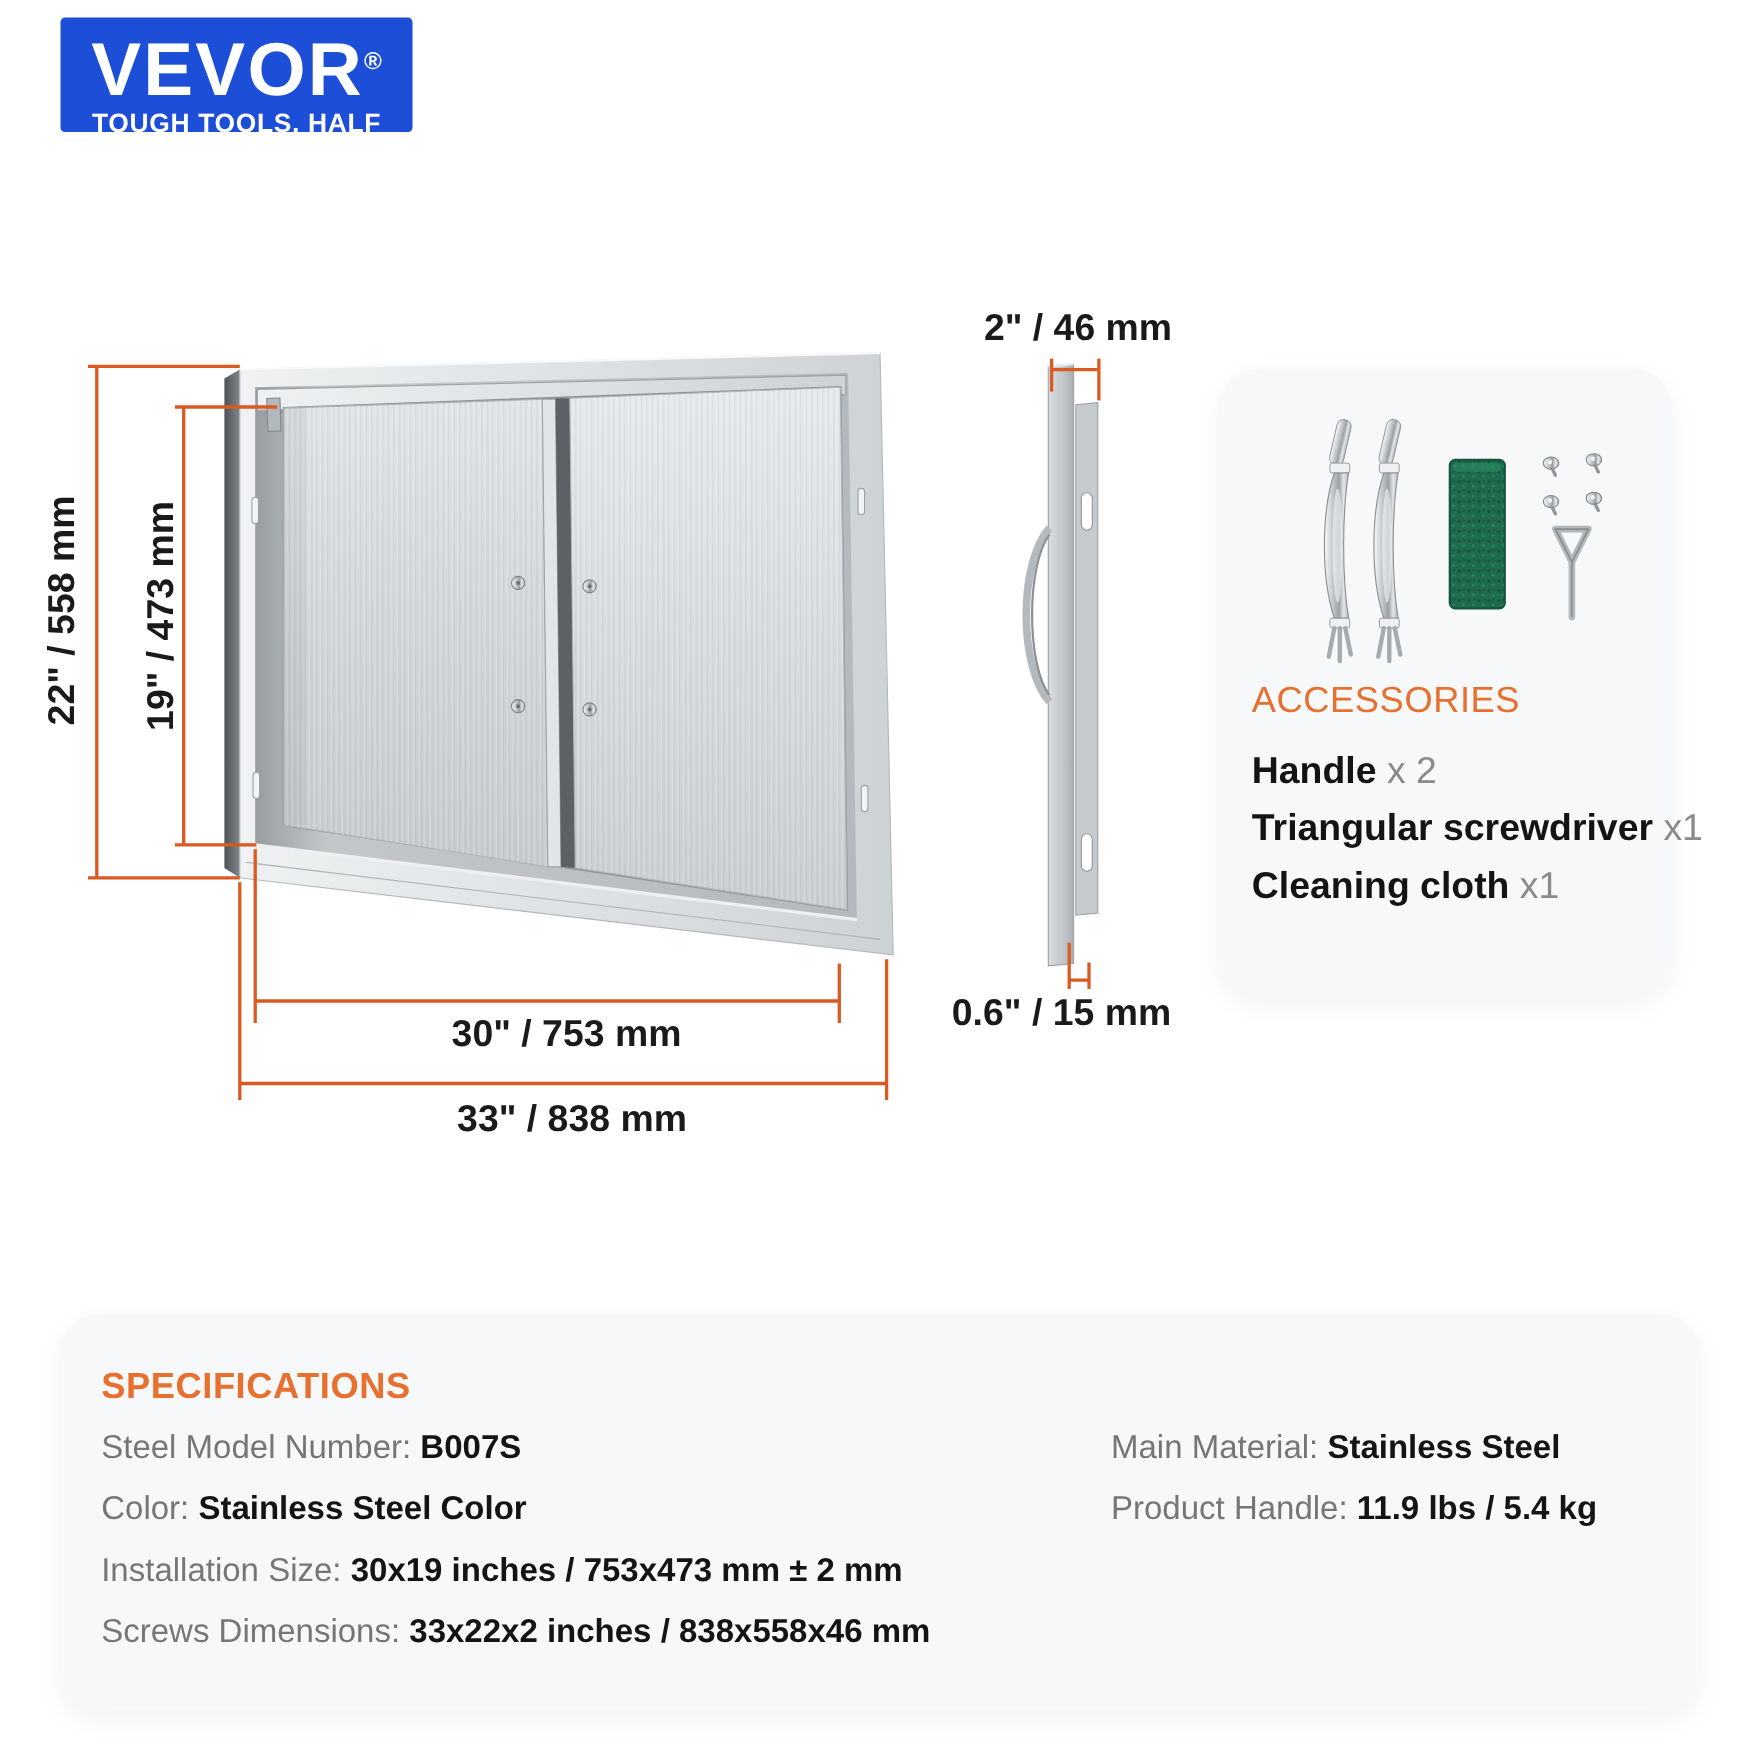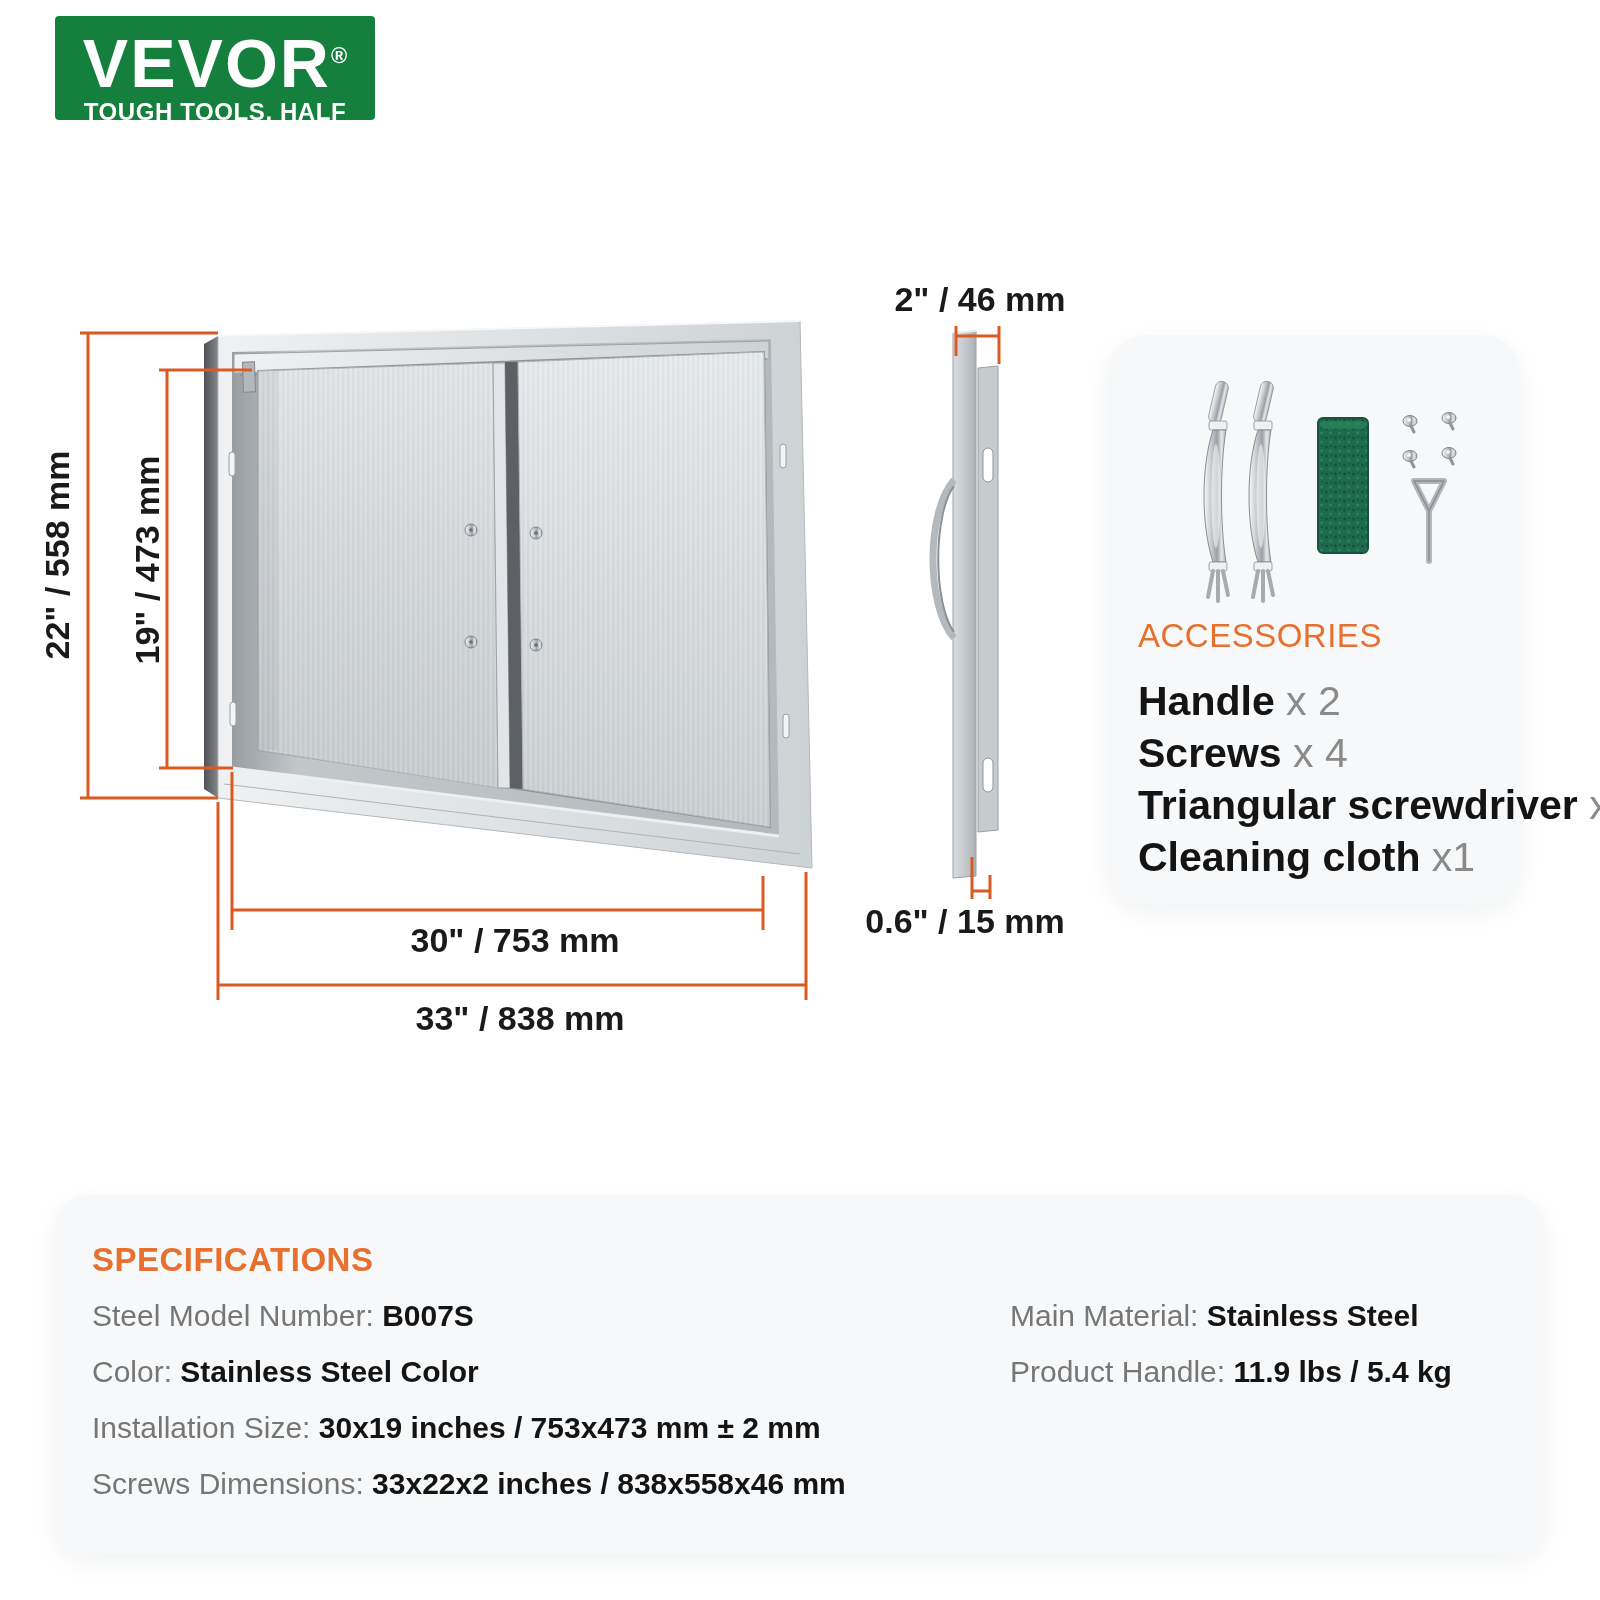--- a/index.html
+++ b/index.html
@@ -3,21 +3,21 @@
 <meta charset="utf-8">
 <style>
   html,body{margin:0;padding:0;background:#ffffff;}
   .canvas{
     position:relative;width:1600px;height:1600px;background:#ffffff;overflow:hidden;
     font-family:"Liberation Sans", sans-serif;
   }
   
   .logo{
     position:absolute;left:55px;top:16px;width:320px;height:104px;
-    background:#15803d;border-radius:4px;color:#ffffff;text-align:center;
+    background:#1d4ed8;border-radius:4px;color:#ffffff;text-align:center;
   }
   .logo-brand{margin-top:6px;font-size:68px;font-weight:bold;letter-spacing:2px;line-height:68px;}
   .logo-brand .reg{font-size:22px;font-weight:bold;vertical-align:super;letter-spacing:0;}
   .logo-tagline{font-size:24px;font-weight:bold;letter-spacing:0.6px;margin-top:1px;}
   
   .scene{position:absolute;left:0;top:0;width:1600px;height:1600px;pointer-events:none;}
   
   .dim-label{
     position:absolute;font-size:34px;font-weight:bold;color:#1a1a1a;white-space:nowrap;
     transform:translate(-50%,-50%);
@@ -28,21 +28,21 @@
     position:absolute;background:#f7f8f9;border-radius:38px;
     box-shadow:0 8px 24px rgba(20,35,45,0.06);
   }
   .acc-card{left:1108px;top:335px;width:412px;height:570px;}
   .acc-art{position:absolute;left:0;top:28px;width:412px;height:246px;}
   .acc-title{
     position:absolute;left:30px;top:282px;font-size:33px;font-weight:normal;
     color:#E8702E;letter-spacing:0.5px;
   }
   .acc-list{position:absolute;left:30px;top:340px;right:14px;}
-  .acc-row{height:52px;line-height:52px;font-size:41px;white-space:nowrap;}
+  .acc-row{height:52px;line-height:52px;font-size:34px;white-space:nowrap;}
   .acc-name{font-weight:bold;color:#141414;}
   .acc-qty{color:#8a8a8a;}
   .specs-card{left:55px;top:1195px;width:1490px;height:360px;border-radius:34px;}
   .specs-title{
     position:absolute;left:37px;top:46px;font-size:33px;font-weight:bold;
     color:#E8702E;letter-spacing:0.5px;
   }
   .spec-row{position:absolute;font-size:30px;white-space:nowrap;}
   .spec-label{color:#767676;}
   .spec-value{color:#141414;font-weight:bold;}
@@ -227,21 +227,20 @@
       </g>
       <g>
         <path d="M306,118 L336,118 L321,148 Z" fill="none" stroke="#b2b7bb" stroke-width="6" stroke-linejoin="round"></path>
         <line x1="321" y1="148" x2="321" y2="198" stroke="#b2b7bb" stroke-width="6" stroke-linecap="round"></line>
         <path d="M306,118 L336,118 L321,148 Z M321,148 L321,198" fill="none" stroke="#878d92" stroke-width="1.5" stroke-linejoin="round"></path>
       </g>
     </svg>
     <div class="acc-title">ACCESSORIES</div>
     <div class="acc-list">
       <div class="acc-row"><span class="acc-name">Handle</span><span class="acc-qty"> x 2</span></div>
-      <div class="acc-row"><span class="acc-name">Screws</span><span class="acc-qty"> x 4</span></div>
       <div class="acc-row"><span class="acc-name">Triangular screwdriver</span><span class="acc-qty"> x1</span></div>
       <div class="acc-row"><span class="acc-name">Cleaning cloth</span><span class="acc-qty"> x1</span></div>
     </div>
   </div>
 
   <div class="card specs-card">
     <div class="specs-title">SPECIFICATIONS</div>
 
     <div class="spec-row" style="left:37px;top:104px;"><span class="spec-label">Steel Model Number: </span><span class="spec-value">B007S</span></div>
     <div class="spec-row" style="left:37px;top:160px;"><span class="spec-label">Color: </span><span class="spec-value">Stainless Steel Color</span></div>

